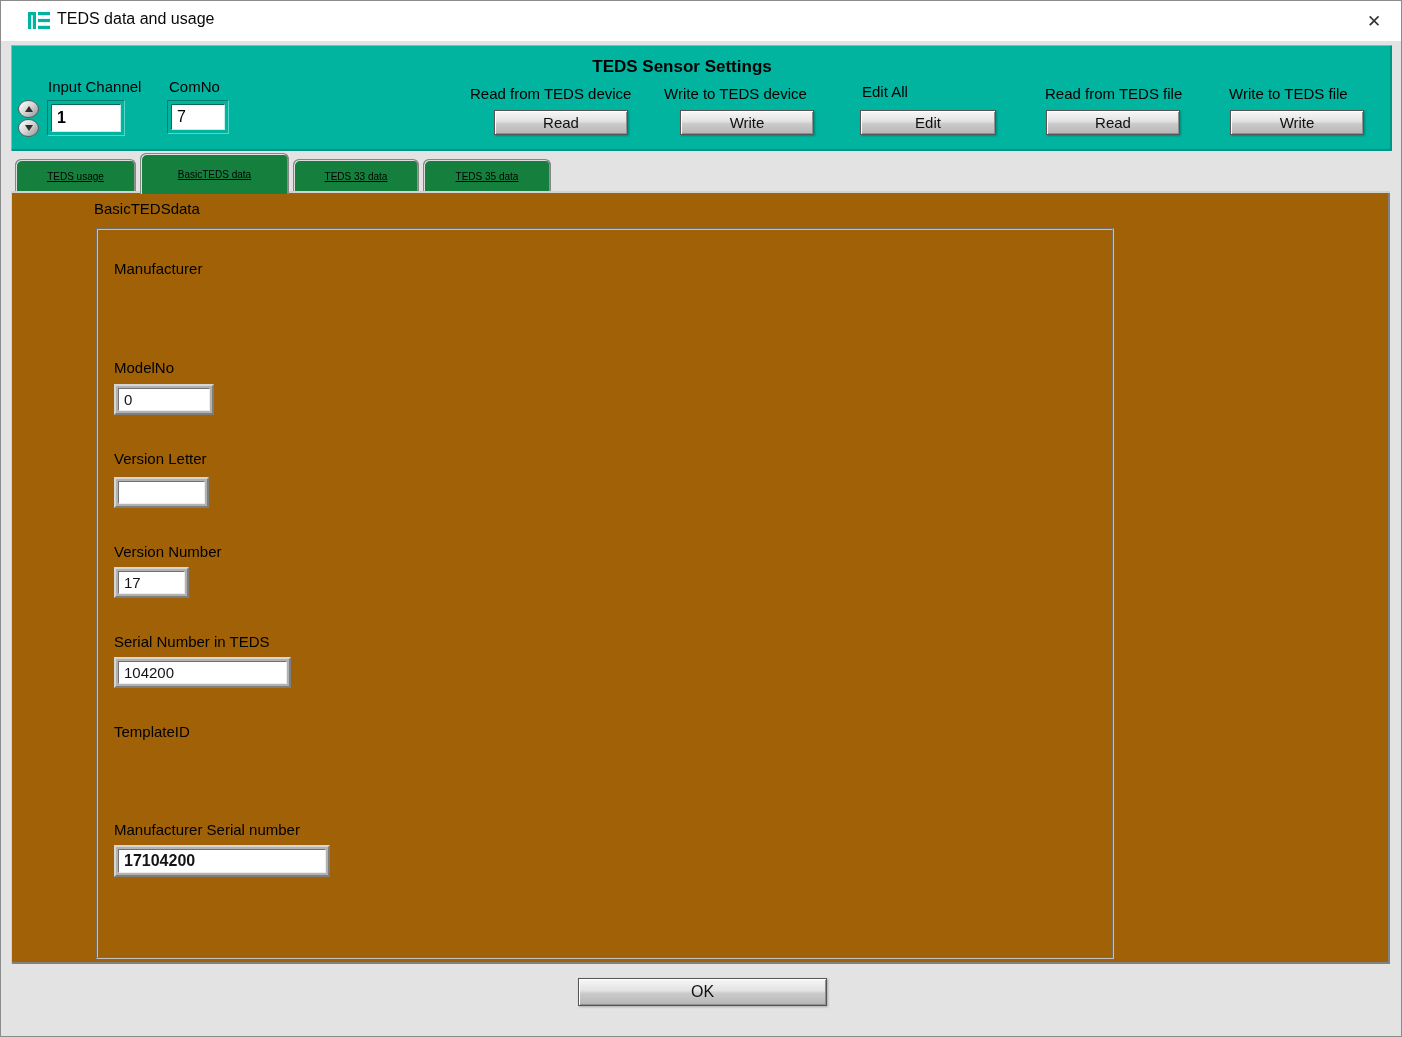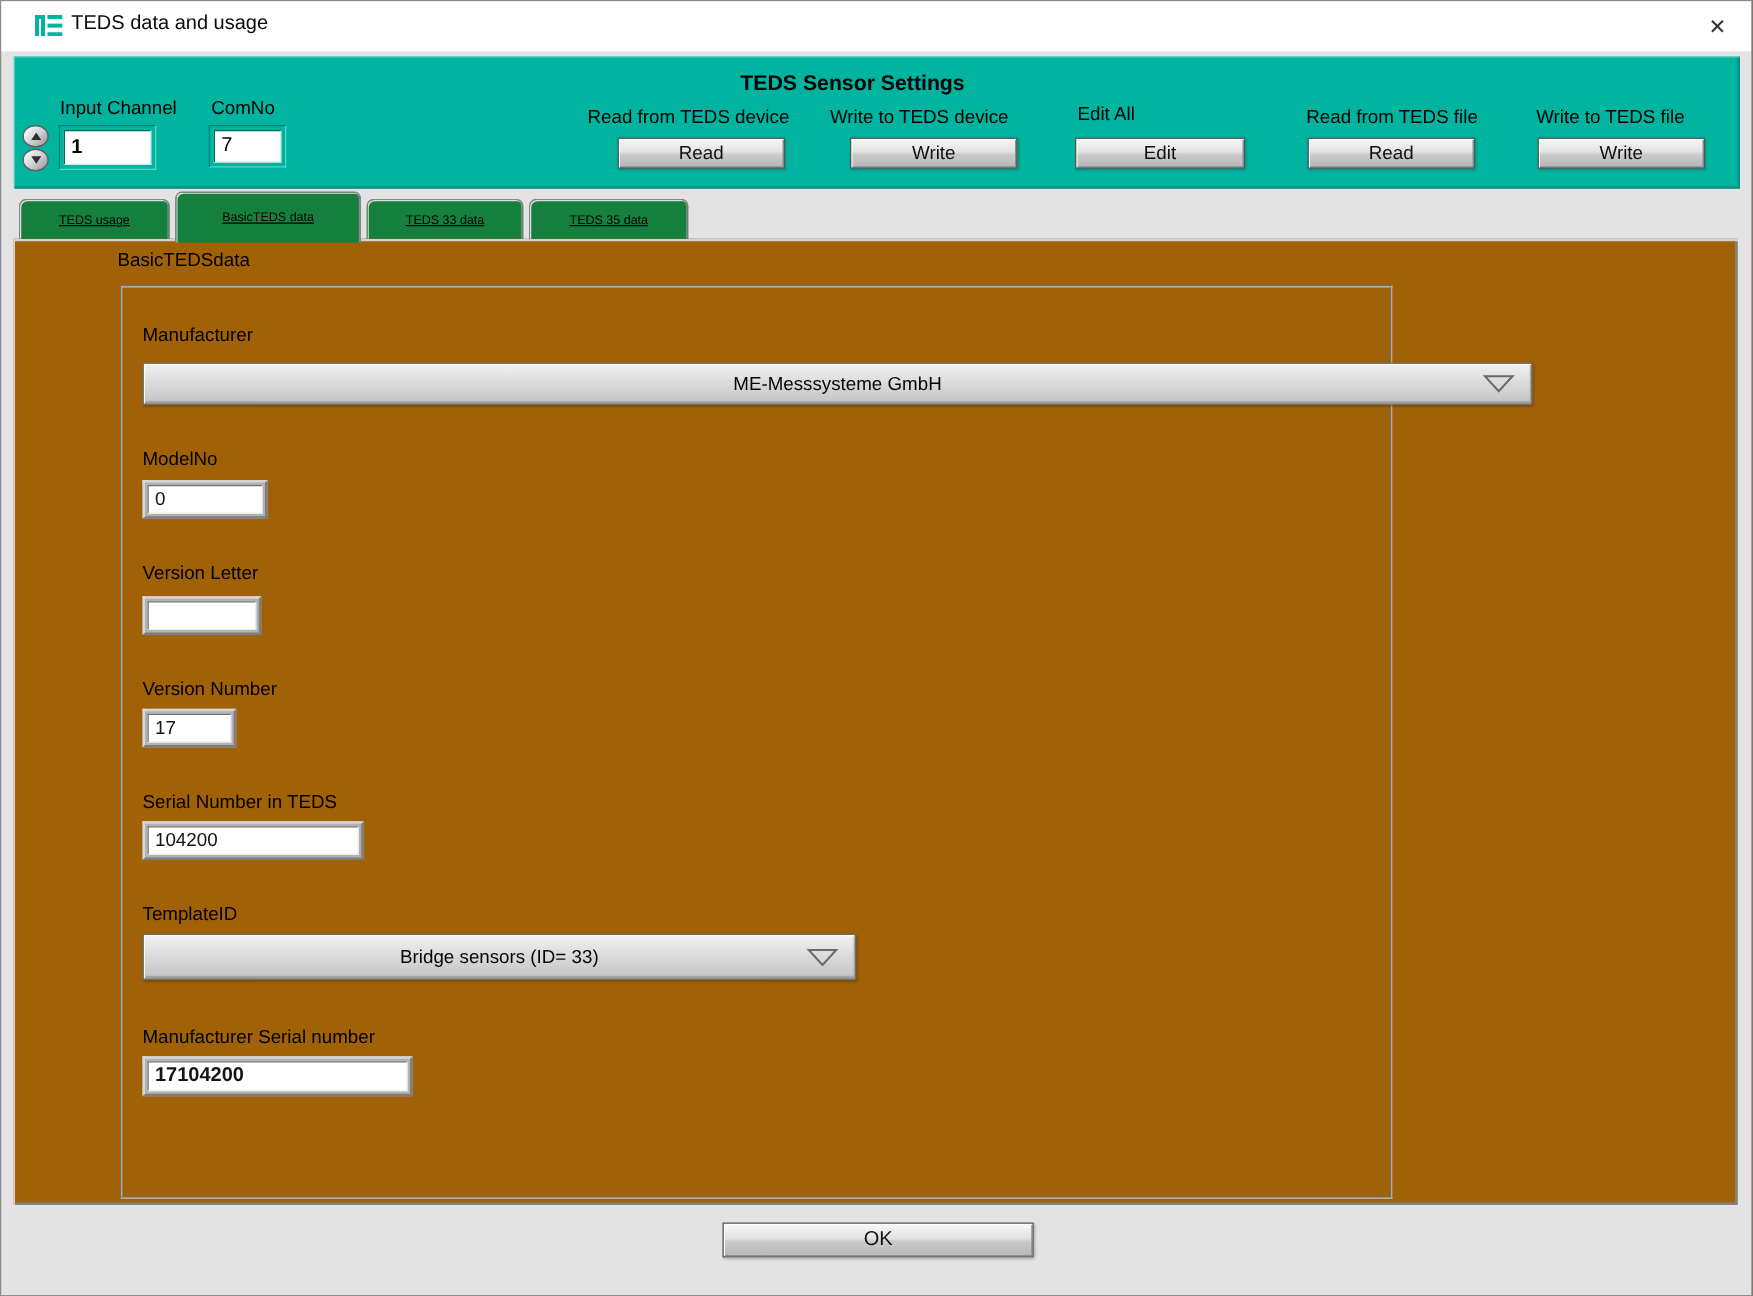--- a/index.html
+++ b/index.html
@@ -132,28 +132,20 @@
   <div class="tab active" style="left:139px;width:149px;">BasicTEDS data</div>
   <div class="tab inactive" style="left:292px;width:126px;">TEDS 33 data</div>
   <div class="tab inactive" style="left:422px;width:128px;">TEDS 35 data</div>
 
   <div class="tabpage">
     <span class="group-heading">BasicTEDSdata</span>
 
     <div class="groupbox">
 
       <span class="flabel" style="left:16px;top:30px;">Manufacturer</span>
-      <div class="dropdown" style="left:16px;top:60px;width:1112px;height:34px;">
-        <span>ME-Messsysteme GmbH</span>
-        <span class="arrow">
-          <svg width="26" height="16" viewBox="0 0 26 16">
-              <path d="M2 2 L24 2 L13 14 Z" fill="none" stroke="#6a6a6a" stroke-width="1.6"></path>
-            </svg>
-        </span>
-      </div>
 
       <span class="flabel" style="left:16px;top:129px;">ModelNo</span>
       <div class="field-frame" style="left:16px;top:154px;width:100px;height:31px;">
         <input value="0" style="">
       </div>
 
       <span class="flabel" style="left:16px;top:220px;">Version Letter</span>
       <div class="field-frame" style="left:16px;top:247px;width:95px;height:31px;">
         <input style="">
       </div>
@@ -162,28 +154,20 @@
       <div class="field-frame" style="left:16px;top:337px;width:75px;height:31px;">
         <input value="17" style="">
       </div>
 
       <span class="flabel" style="left:16px;top:403px;">Serial Number in TEDS</span>
       <div class="field-frame" style="left:16px;top:427px;width:177px;height:31px;">
         <input value="104200" style="">
       </div>
 
       <span class="flabel" style="left:16px;top:493px;">TemplateID</span>
-      <div class="dropdown" style="left:16px;top:517px;width:571px;height:37px;">
-        <span>Bridge sensors (ID= 33)</span>
-        <span class="arrow">
-          <svg width="26" height="16" viewBox="0 0 26 16">
-              <path d="M2 2 L24 2 L13 14 Z" fill="none" stroke="#6a6a6a" stroke-width="1.6"></path>
-            </svg>
-        </span>
-      </div>
 
       <span class="flabel" style="left:16px;top:591px;">Manufacturer Serial number</span>
       <div class="field-frame" style="left:16px;top:615px;width:216px;height:32px;">
         <input class="bold" value="17104200" style="">
       </div>
 
     </div>
   </div>
 
   <div class="btn ok-btn">OK</div>

